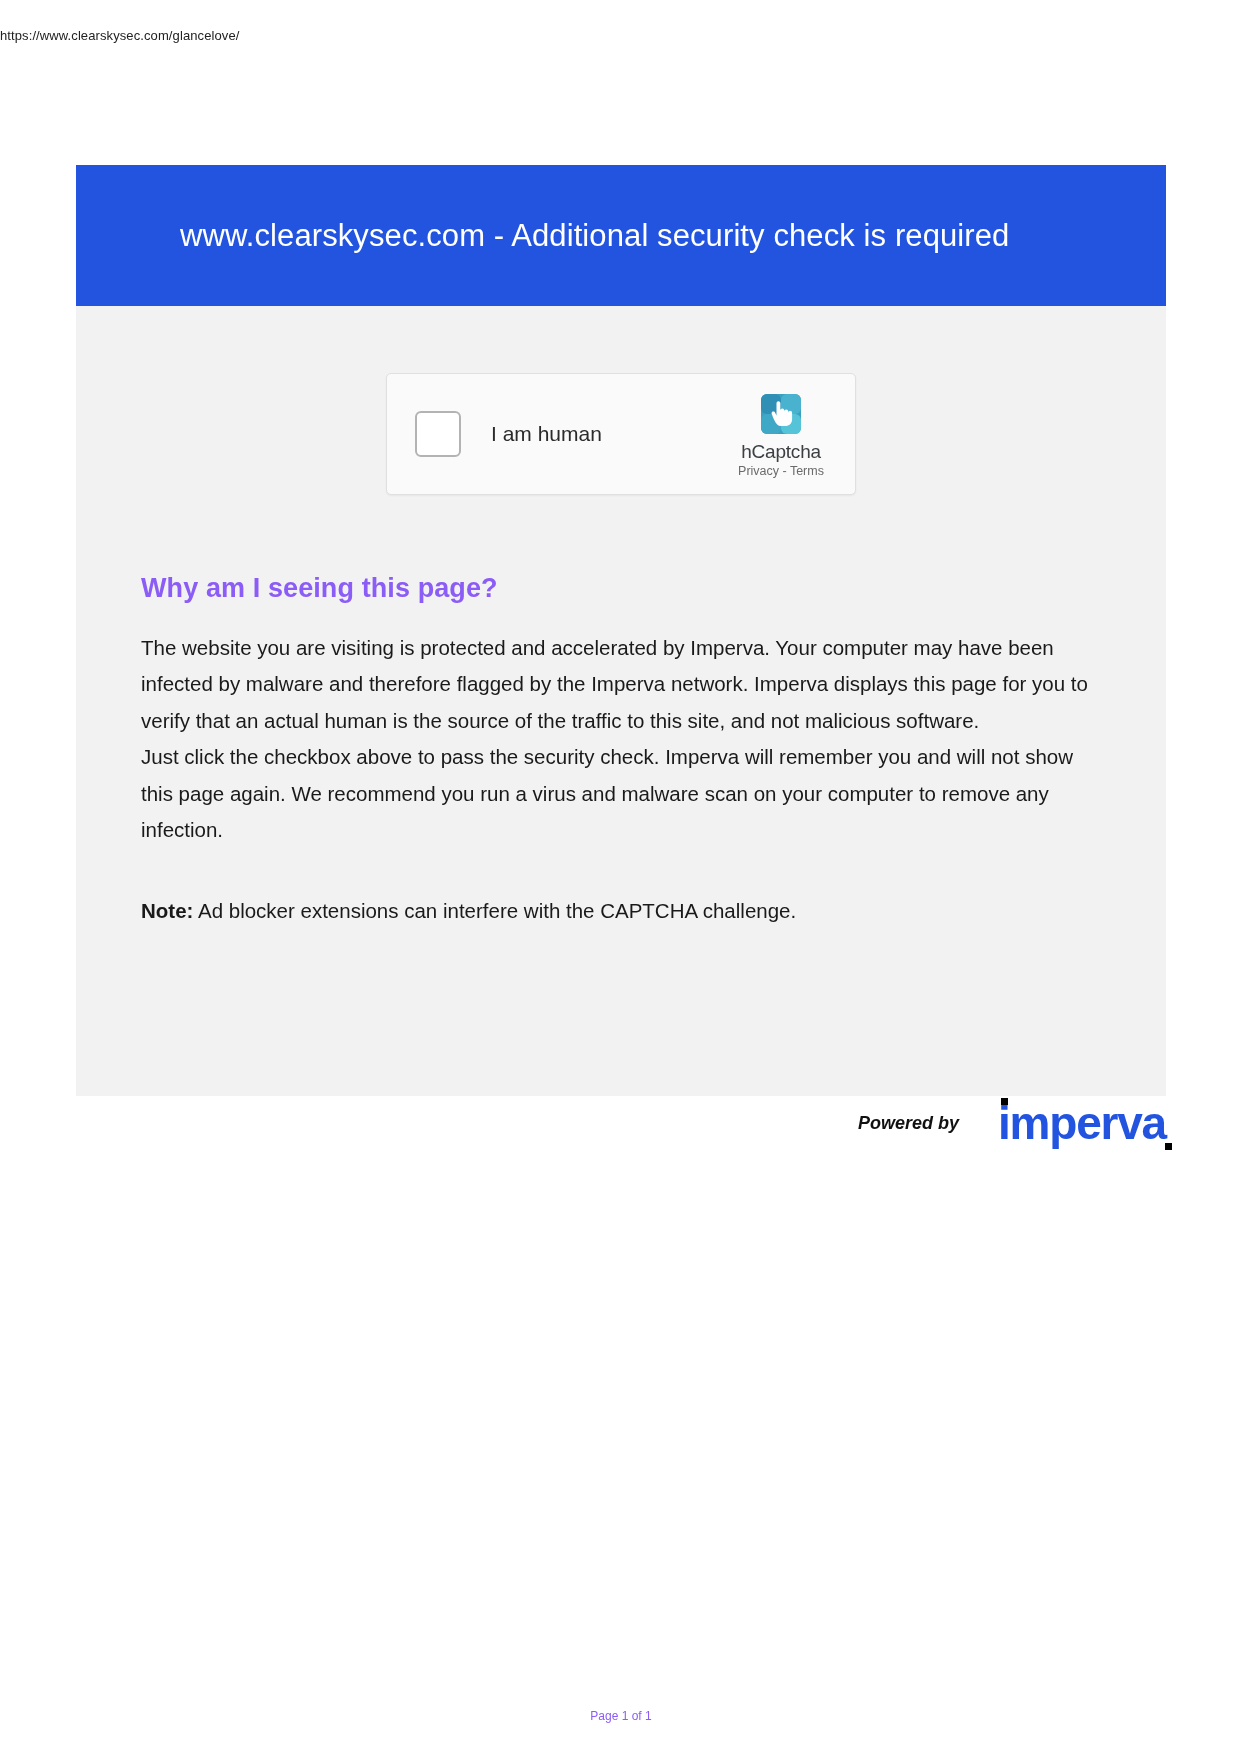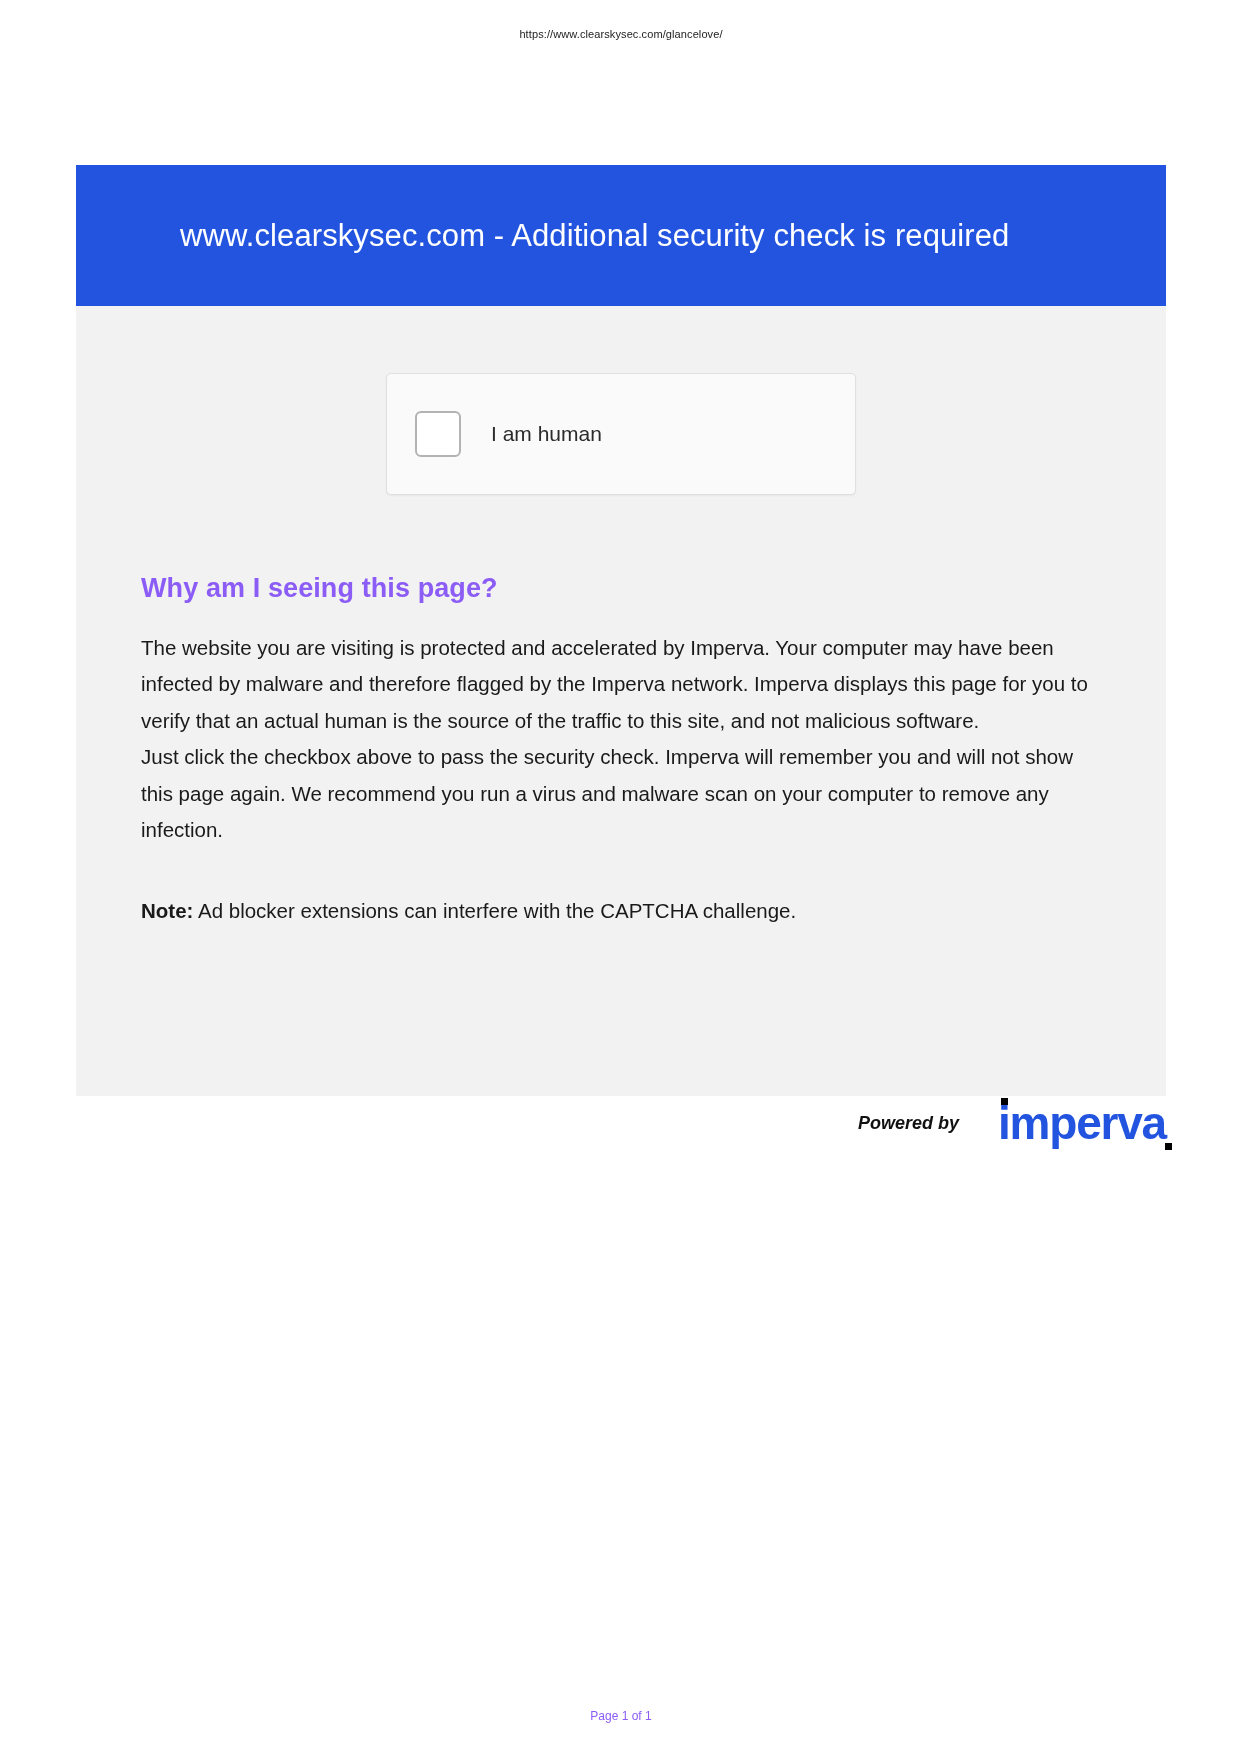--- a/index.html
+++ b/index.html
@@ -14,22 +14,22 @@
     color: #000000;
     position: relative;
     overflow: hidden;
   }
 
   .page-url {
     position: absolute;
     top: 28px;
     left: 0;
     width: 1242px;
-    text-align: center;
-    font-size: 11px;
+    text-align: left;
+    font-size: 13px;
     color: #222222;
     letter-spacing: 0.1px;
   }
 
   .page-footer {
     position: absolute;
     bottom: 33px;
     left: 0;
     width: 1242px;
     text-align: center;
@@ -206,20 +206,32 @@
   <div class="card-header">
     <div class="card-header-title">www.clearskysec.com - Additional security check is required</div>
   </div>
 
   <div class="card-body">
 
     <div class="captcha-wrap">
       <div class="captcha-box">
         <div class="captcha-checkbox"></div>
         <div class="captcha-label">I am human</div>
+        <div class="captcha-brand">
+          <svg class="hc-logo" width="48" height="48" viewBox="0 0 48 48">
+            <rect x="4" y="4" width="40" height="40" rx="6" fill="#3aa0c0"></rect>
+            <rect x="4" y="4" width="20" height="20" rx="6" fill="#2f8fb5"></rect>
+            <rect x="24" y="24" width="20" height="20" rx="6" fill="#55c4d8"></rect>
+            <rect x="24" y="4" width="20" height="20" rx="6" fill="#49b3cf"></rect>
+            <rect x="4" y="24" width="20" height="20" rx="6" fill="#3fa8c7"></rect>
+            <path d="M24 36c-3 0-5-2-6.5-5.5-1.2-2.7-2.2-5-2.8-6.6-.4-1 .1-2 1.1-2.3 1-.3 2 .2 2.4 1.1l1.3 3V13.2c0-1.1.8-2 1.9-2s2 .9 2 2v7.3c0-1.1.8-2 1.9-2s2 .9 2 2v.9c0-1.1.9-2 2-2s1.9.9 1.9 2v1.3c0-1 .9-1.9 1.9-1.9s2 .9 2 2v6.4c0 4.2-2.8 6.8-7.1 6.8z" fill="#ffffff"></path>
+          </svg>
+          <div class="hc-name">hCaptcha</div>
+          <div class="hc-links">Privacy - Terms</div>
+        </div>
       </div>
     </div>
 
     <h2 class="section-title">Why am I seeing this page?</h2>
     <p class="body-text">The website you are visiting is protected and accelerated by Imperva. Your computer may have been infected by malware and therefore flagged by the Imperva network. Imperva displays this page for you to verify that an actual human is the source of the traffic to this site, and not malicious software.</p>
 
     <p class="body-text">Just click the checkbox above to pass the security check. Imperva will remember you and will not show this page again. We recommend you run a virus and malware scan on your computer to remove any infection.</p>
 
     <div class="note-block">
       <span class="note-label">Note:</span><span> Ad blocker extensions can interfere with the CAPTCHA challenge.</span>

